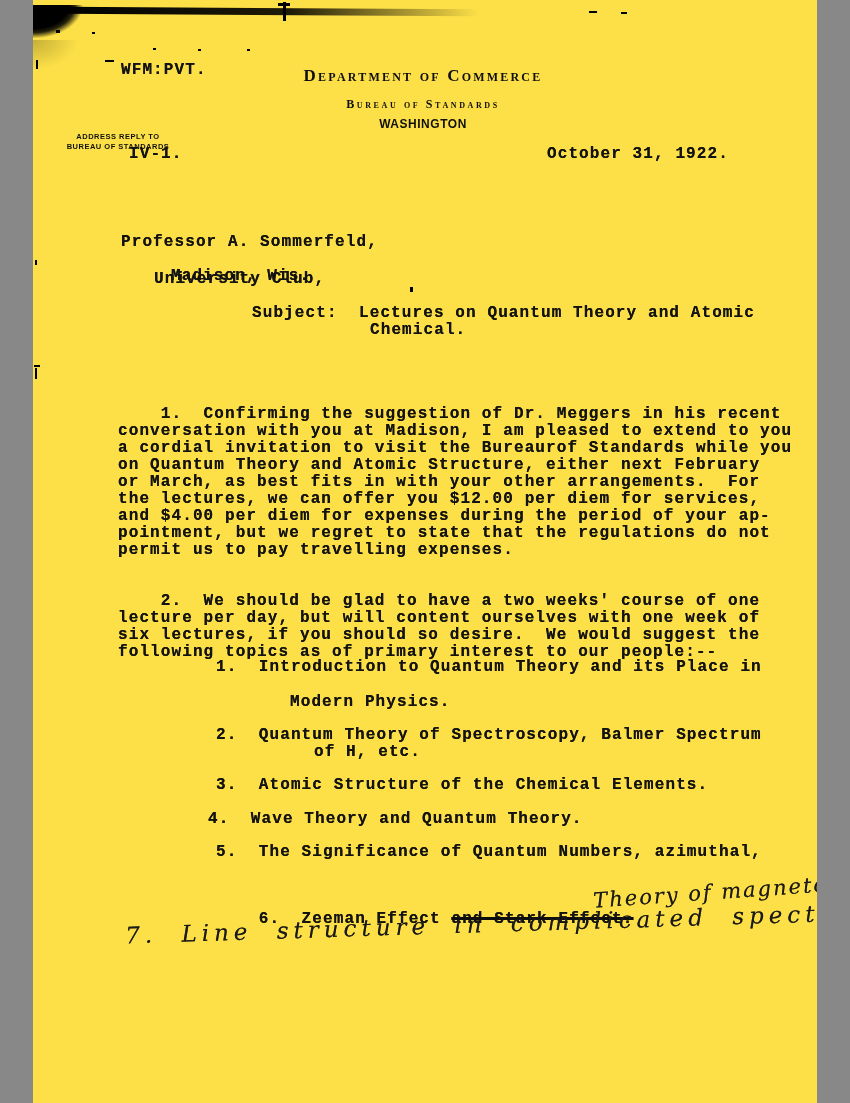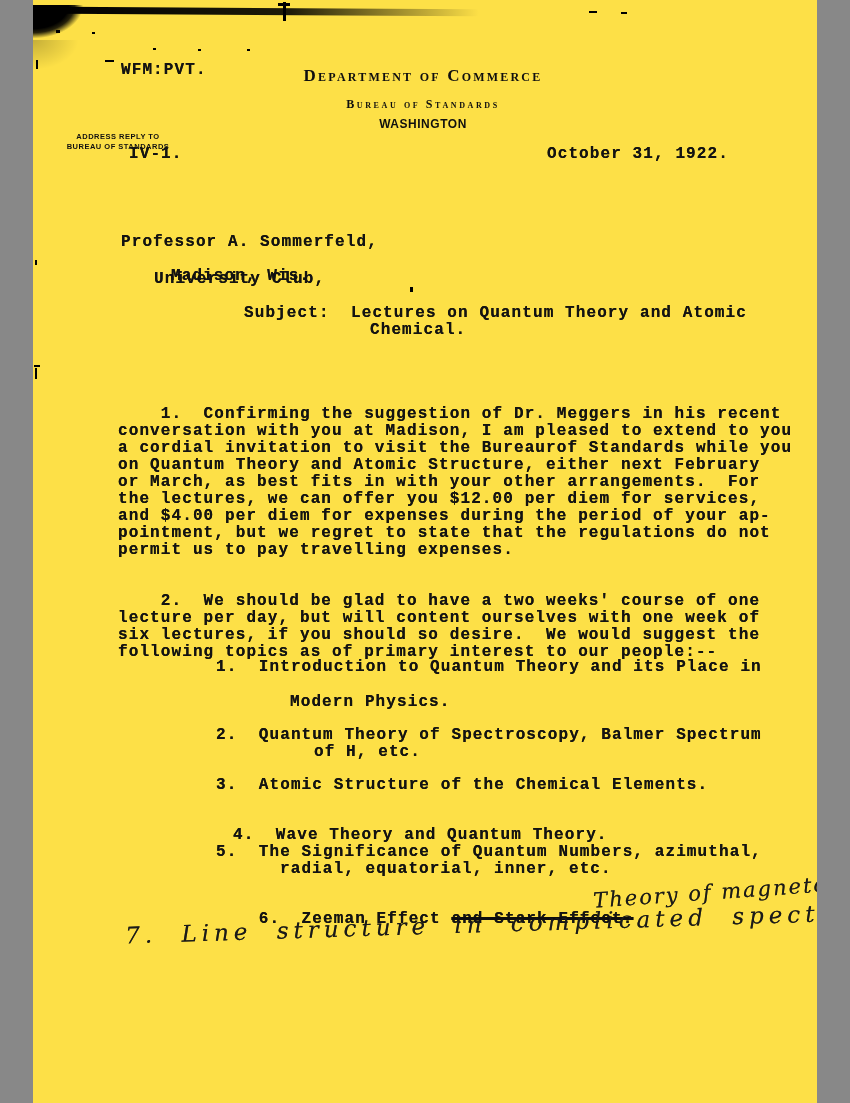--- a/index.html
+++ b/index.html
@@ -101,21 +101,21 @@
     <div>ADDRESS REPLY TO</div>
     <div>BUREAU OF STANDARDS</div>
   </div>
   <div class="line" style="left:96px;top:146px;">IV-1.</div>
   <div class="line" style="left:514px;top:146px;">October 31, 1922.</div>
 
   <div class="line" style="left:88px;top:234px;">Professor A. Sommerfeld,</div>
   <div class="line" style="left:121px;top:251px;margin-top:20px;">University Club,</div>
   <div class="line" style="left:138px;top:268px;">Madison, Wis.</div>
 
-  <div class="line" style="left:211px;top:305px;text-align:right;">Subject:  Lectures on Quantum Theory and Atomic</div>
+  <div class="line" style="left:219px;top:305px;text-align:right;">Subject:  Lectures on Quantum Theory and Atomic</div>
   <div class="line" style="left:337px;top:322px;">Chemical.</div>
 
 
   <div style="position:absolute;left:85px;top:406px;">
     <div class="line" style="position:static;">    1.  Confirming the suggestion of Dr. Meggers in his recent</div>
     <div class="line" style="position:static;">conversation with you at Madison, I am pleased to extend to you</div>
     <div class="line" style="position:static;">a cordial invitation to visit the Bureaurof Standards while you</div>
     <div class="line" style="position:static;">on Quantum Theory and Atomic Structure, either next February</div>
     <div class="line" style="position:static;">or March, as best fits in with your other arrangements.  For</div>
     <div class="line" style="position:static;">the lectures, we can offer you $12.00 per diem for services,</div>
@@ -129,23 +129,22 @@
     <div class="line" style="position:static;">lecture per day, but will content ourselves with one week of</div>
     <div class="line" style="position:static;">six lectures, if you should so desire.  We would suggest the</div>
     <div class="line" style="position:static;">following topics as of primary interest to our people:--</div>
   </div>
 
   <div class="line" style="left:183px;top:659px;">1.  Introduction to Quantum Theory and its Place in</div>
   <div class="line" style="left:257px;top:694px;">Modern Physics.</div>
   <div class="line" style="left:183px;top:727px;">2.  Quantum Theory of Spectroscopy, Balmer Spectrum</div>
   <div class="line" style="left:281px;top:744px;">of H, etc.</div>
   <div class="line" style="left:183px;top:777px;">3.  Atomic Structure of the Chemical Elements.</div>
-  <div class="line" style="left:200px;top:811px;margin-top:16px;">4.  Wave Theory and Quantum Theory.</div>
+  <div class="line" style="left:175px;top:811px;">4.  Wave Theory and Quantum Theory.</div>
   <div class="line" style="left:183px;top:844px;">5.  The Significance of Quantum Numbers, azimuthal,</div>
-  <div class="line" style="left:247px;top:861px;">radial, equatorial, inner, etc.</div>
 
   <div class="line" style="left:183px;top:894px;text-align:center;">
     <span>6.  Zeeman Effect </span><span class="struck">and Stark Effect.</span>
   </div>
   <div class="hand" style="left:560px;top:880px;font-size:21px;letter-spacing:2px;transform:rotate(-4deg);">Theory of magneton</div>
   <div class="hand" style="left:92px;top:911px;font-size:23px;letter-spacing:5px;word-spacing:12px;transform:rotate(-1.8deg);">7. Line structure in complicated spectra</div>
 
 </div>
 
 </body></html>

